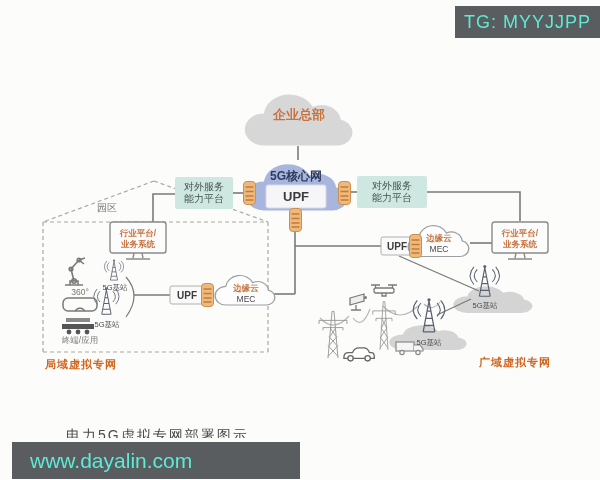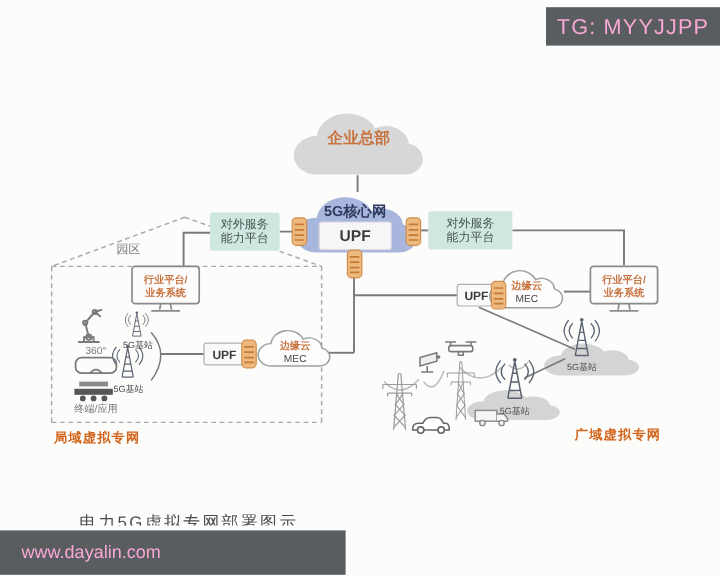--- a/index.html
+++ b/index.html
@@ -2,30 +2,30 @@
 <html><head>
 <meta charset="utf-8">
 <style>
   html,body{margin:0;padding:0;}
   body{
     width:600px;height:480px;position:relative;overflow:hidden;
     background:#fcfcfb;
     font-family:"Liberation Sans", sans-serif;
   }
   .wm{
-    position:absolute;color:#f9a8d4;background:#595d60;
+    position:absolute;color:#5eead4;background:#595d60;
     font-family:"Liberation Sans", sans-serif;
   }
   .wm-top{
     left:455px;top:6px;width:145px;height:32px;
     font-size:18px;line-height:32px;text-align:center;letter-spacing:1px;
   }
   .wm-bottom{
-    left:0;top:442px;width:288px;height:37px;
-    font-size:15px;line-height:37px;padding-left:18px;box-sizing:border-box;
+    left:12px;top:442px;width:288px;height:37px;
+    font-size:21px;line-height:37px;padding-left:18px;box-sizing:border-box;
   }
   .caption{
     position:absolute;left:66px;top:427px;width:230px;height:11px;
     overflow:hidden;color:#4a4a4a;font-size:14px;letter-spacing:2px;
     white-space:nowrap;
   }
   svg text{font-family:"Liberation Sans", sans-serif;}
   .tc{text-anchor:middle;}
   .t-orange{fill:#c8733f;font-weight:bold;}
   .t-core{fill:#2e3a5e;font-weight:bold;}

